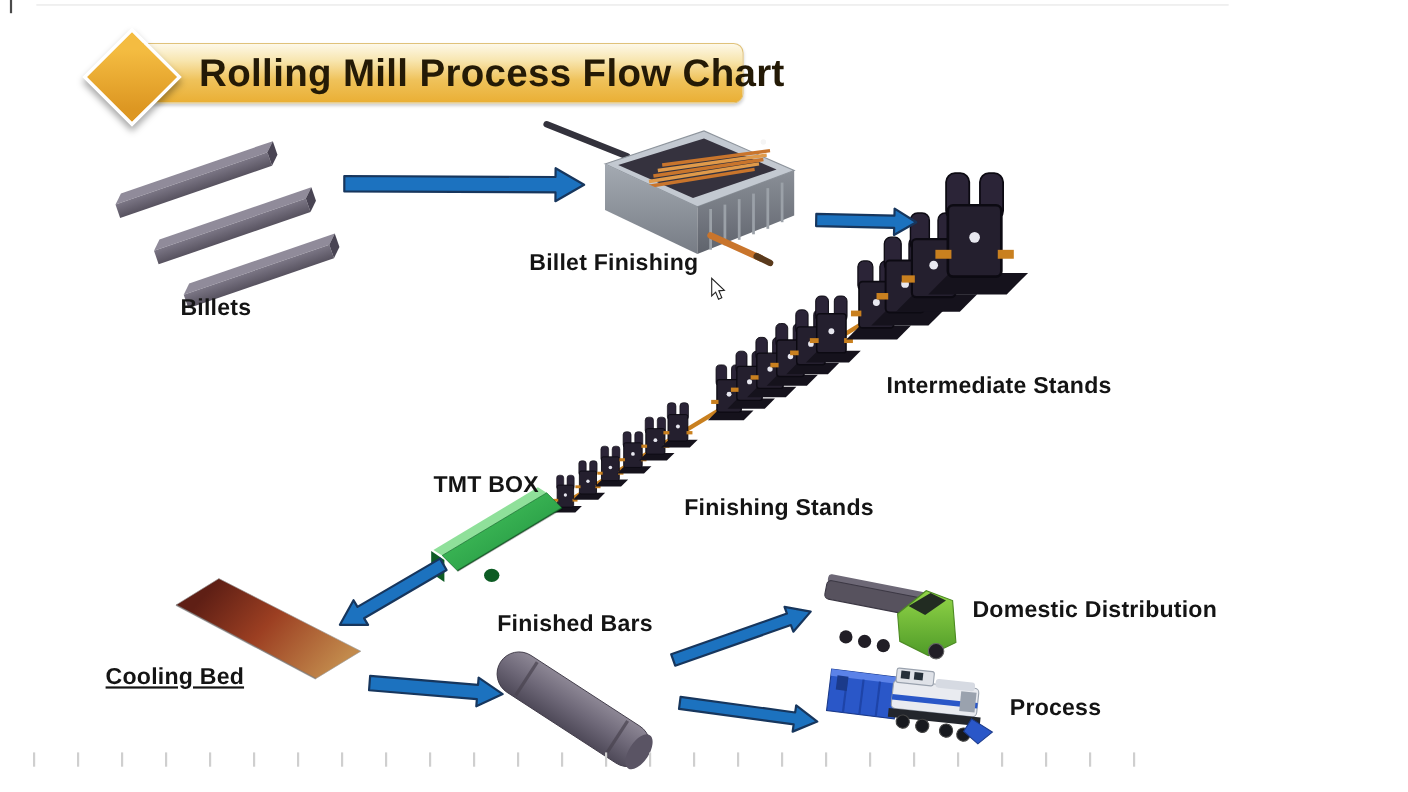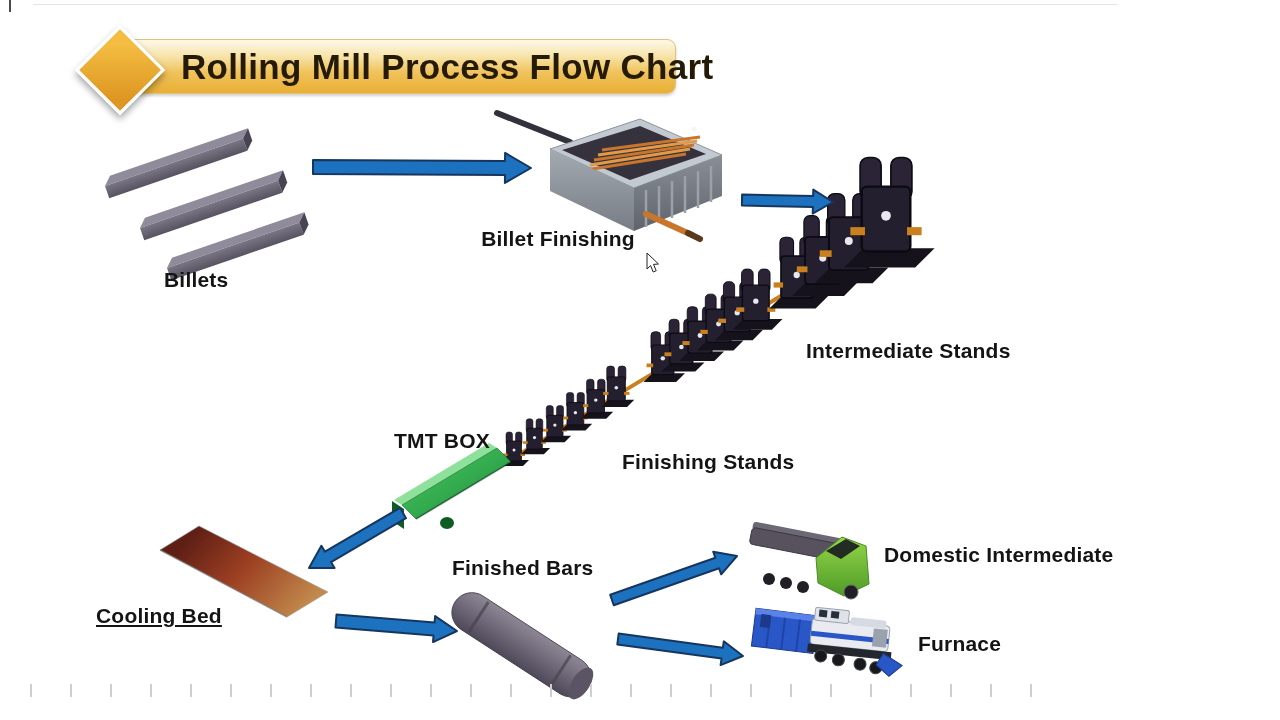--- a/index.html
+++ b/index.html
@@ -225,22 +225,22 @@
 
   <div class="lbl" style="left:164px;top:268px;">Billets</div>
   <div class="lbl lbl-block" style="left:458px;top:222px;width:200px;">
     <div>Billet Finishing</div>
   </div>
   <div class="lbl" style="left:795px;top:339px;margin-left:11px;">Intermediate Stands</div>
   <div class="lbl" style="left:622px;top:450px;">Finishing Stands</div>
   <div class="lbl" style="left:394px;top:429px;">TMT BOX</div>
   <div class="lbl" style="left:96px;top:604px;text-decoration:underline;">Cooling Bed</div>
   <div class="lbl" style="left:452px;top:556px;">Finished Bars</div>
-  <div class="lbl" style="left:884px;top:543px;">Domestic Intermediate</div>
-  <div class="lbl" style="left:918px;top:632px;">Furnace</div>
+  <div class="lbl" style="left:884px;top:543px;">Domestic Distribution</div>
+  <div class="lbl" style="left:918px;top:632px;">Process</div>
 
   <div id="tick-row">
       <div class="tick" style="left: 30px;"></div>
       <div class="tick" style="left: 70px;"></div>
       <div class="tick" style="left: 110px;"></div>
       <div class="tick" style="left: 150px;"></div>
       <div class="tick" style="left: 190px;"></div>
       <div class="tick" style="left: 230px;"></div>
       <div class="tick" style="left: 270px;"></div>
       <div class="tick" style="left: 310px;"></div>

